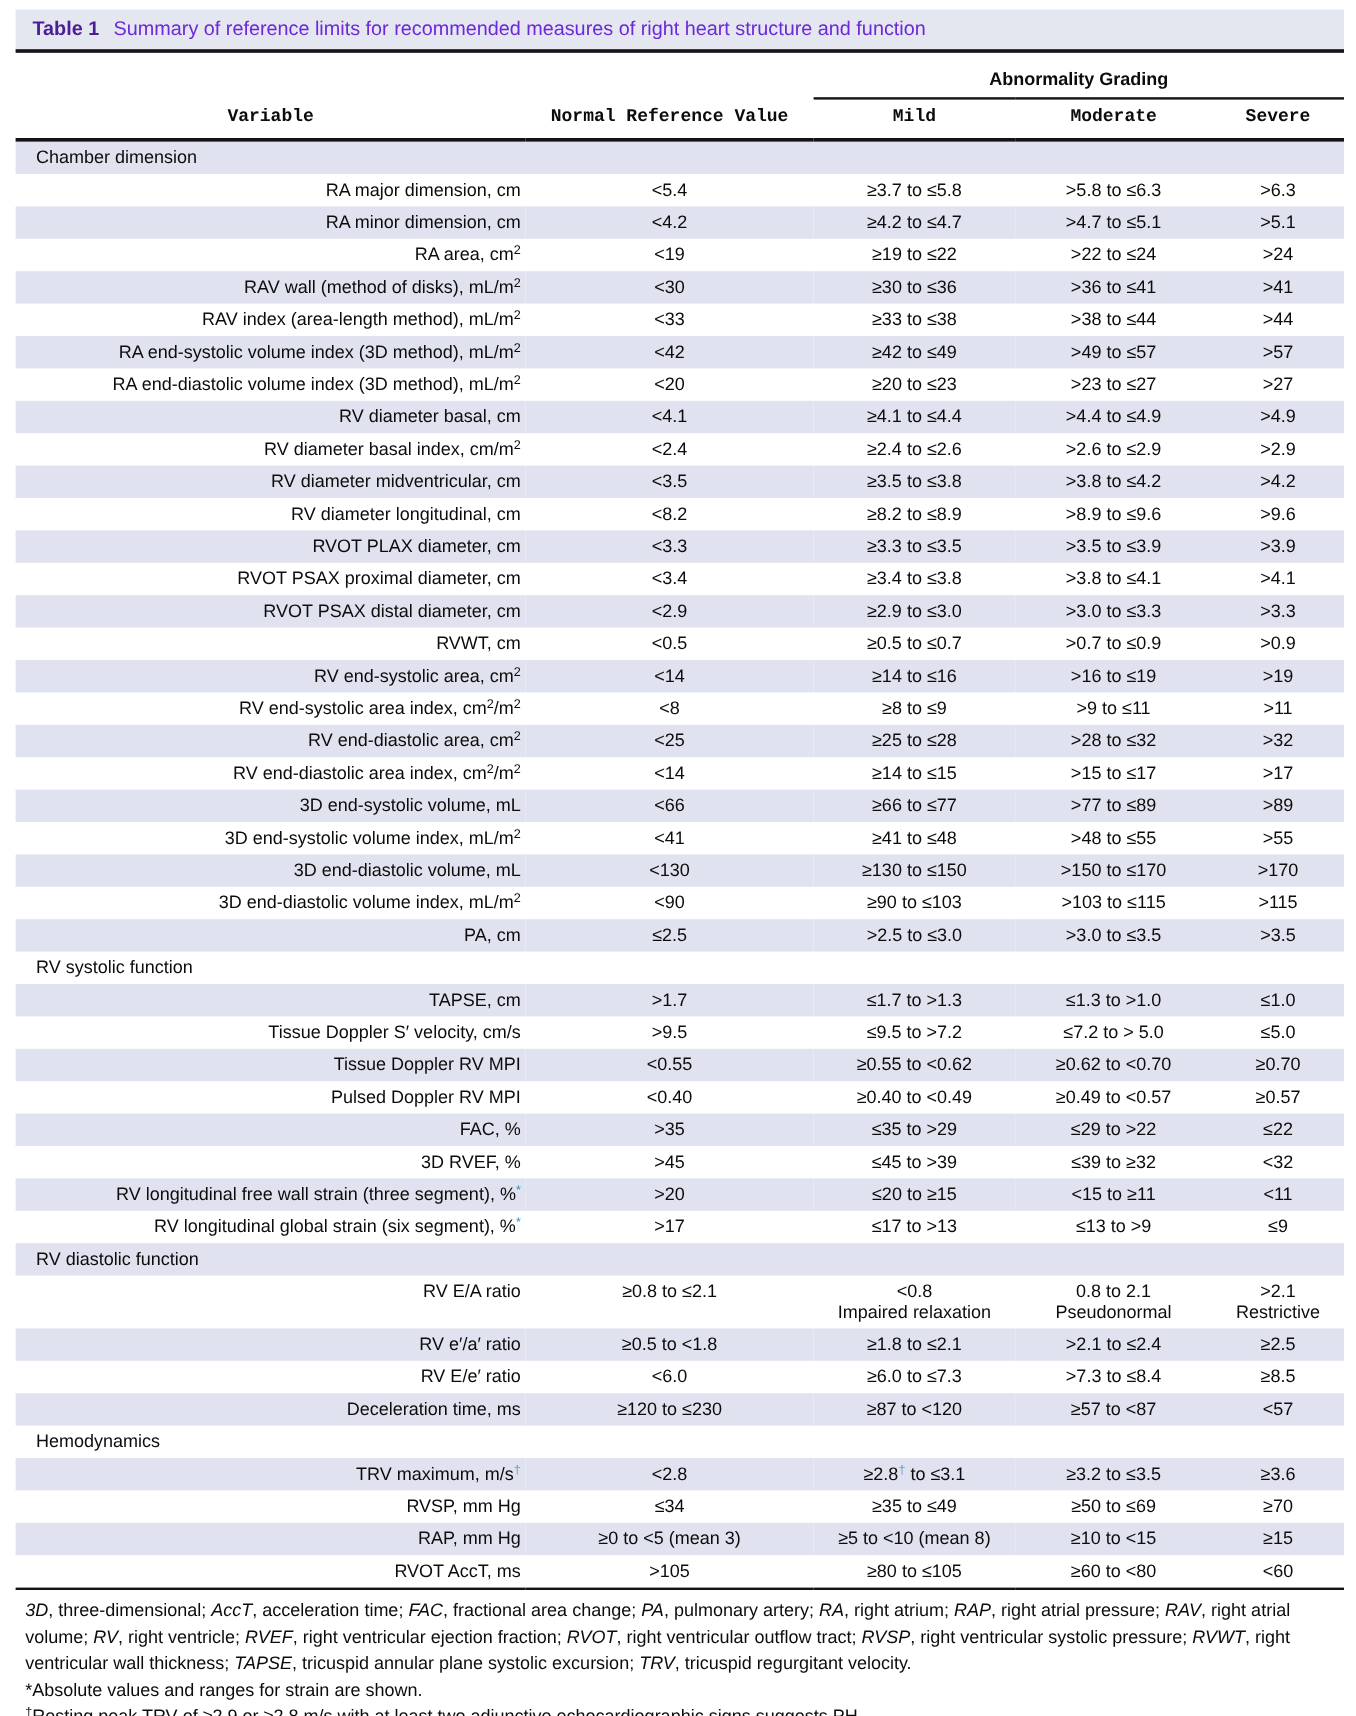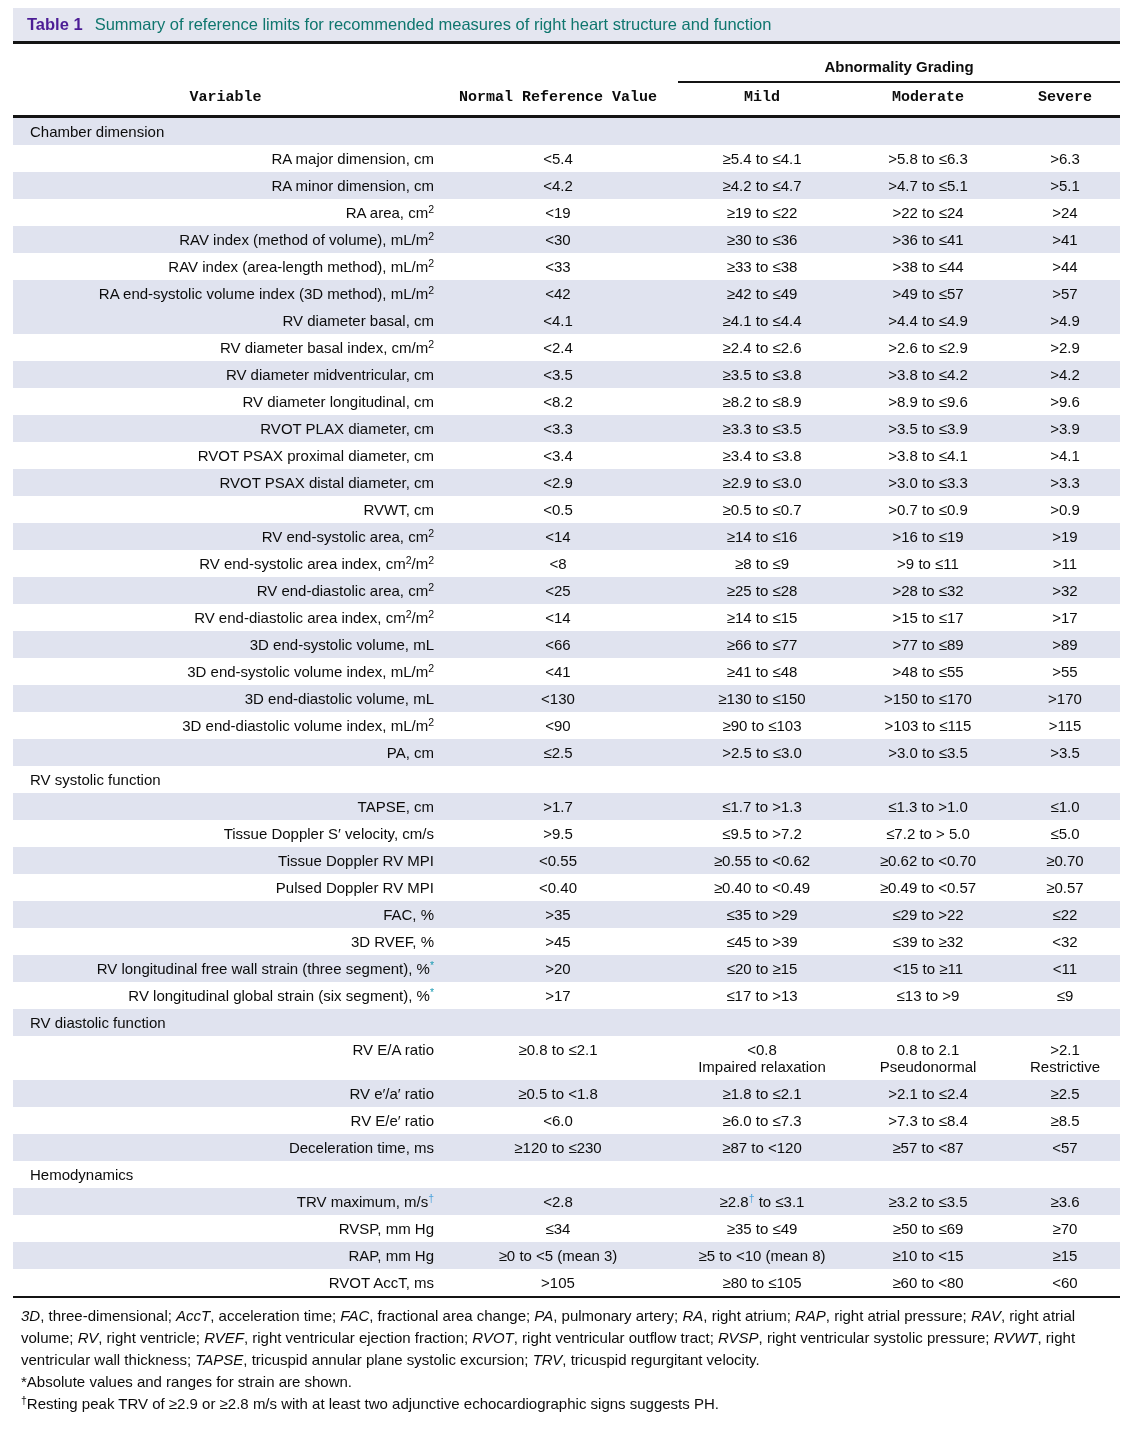--- a/index.html
+++ b/index.html
@@ -12,21 +12,21 @@
   .page { margin:8px 10px 0 13px; width:1107px; }
 
   
   .title-band {
     background:#e4e6f0;
     padding:7px 10px 7px 14px;
     font-size:16.5px;
     border-bottom:3px solid #141414;
   }
   .t-label { color:#4c1d95; font-weight:bold; margin-right:12px; }
-  .t-text  { color:#0f766e; }
+  .t-text  { color:#6d28d9; }
 
   
   table { border-collapse:collapse; table-layout:fixed; width:1107px; border-bottom:2px solid #141414; }
   thead th { font-weight:bold; font-size:15px; color:#0c0c0c; }
   th.empty { border:none; }
   th.spanner { padding:14px 2px 6px; border-bottom:2px solid #141414; }
   tr.cols th { padding:6px 0 9px; text-align:center; border-bottom:3px solid #141414;font-family:Liberation Mono, monospace; }
   tbody td { font-size:15px; line-height:17px; padding:5px 4px; vertical-align:top; }
   td.var { text-align:right; padding-left:34px; }
   td.section { text-align:left; padding-left:17px; }
@@ -72,58 +72,65 @@
         <th>Severe</th>
       </tr>
     </thead>
     <tbody id="tbody">
         <tr class="shaded">
           <td colspan="5" class="section">Chamber dimension</td>
         </tr>
         <tr>
           <td class="var">RA major dimension, cm</td>
           <td class="val">&lt;5.4</td>
-          <td class="val">≥5.4 to ≤4.1</td>
+          <td class="val">≥3.7 to ≤5.8</td>
           <td class="val">&gt;5.8 to ≤6.3</td>
           <td class="val">&gt;6.3</td>
         </tr>
         <tr class="shaded">
           <td class="var">RA minor dimension, cm</td>
           <td class="val">&lt;4.2</td>
           <td class="val">≥4.2 to ≤4.7</td>
           <td class="val">&gt;4.7 to ≤5.1</td>
           <td class="val">&gt;5.1</td>
         </tr>
         <tr>
           <td class="var"><span>RA area, cm</span><sup>2</sup></td>
           <td class="val">&lt;19</td>
           <td class="val">≥19 to ≤22</td>
           <td class="val">&gt;22 to ≤24</td>
           <td class="val">&gt;24</td>
         </tr>
         <tr class="shaded">
-          <td class="var"><span>RAV index (method of volume), mL/m</span><sup>2</sup></td>
+          <td class="var"><span>RAV wall (method of disks), mL/m</span><sup>2</sup></td>
           <td class="val">&lt;30</td>
           <td class="val">≥30 to ≤36</td>
           <td class="val">&gt;36 to ≤41</td>
           <td class="val">&gt;41</td>
         </tr>
         <tr>
           <td class="var"><span>RAV index (area-length method), mL/m</span><sup>2</sup></td>
           <td class="val">&lt;33</td>
           <td class="val">≥33 to ≤38</td>
           <td class="val">&gt;38 to ≤44</td>
           <td class="val">&gt;44</td>
         </tr>
         <tr class="shaded">
           <td class="var"><span>RA end-systolic volume index (3D method), mL/m</span><sup>2</sup></td>
           <td class="val">&lt;42</td>
           <td class="val">≥42 to ≤49</td>
           <td class="val">&gt;49 to ≤57</td>
           <td class="val">&gt;57</td>
+        </tr>
+        <tr>
+          <td class="var"><span>RA end-diastolic volume index (3D method), mL/m</span><sup>2</sup></td>
+          <td class="val">&lt;20</td>
+          <td class="val">≥20 to ≤23</td>
+          <td class="val">&gt;23 to ≤27</td>
+          <td class="val">&gt;27</td>
         </tr>
         <tr class="shaded">
           <td class="var">RV diameter basal, cm</td>
           <td class="val">&lt;4.1</td>
           <td class="val">≥4.1 to ≤4.4</td>
           <td class="val">&gt;4.4 to ≤4.9</td>
           <td class="val">&gt;4.9</td>
         </tr>
         <tr>
           <td class="var"><span>RV diameter basal index, cm/m</span><sup>2</sup></td>

